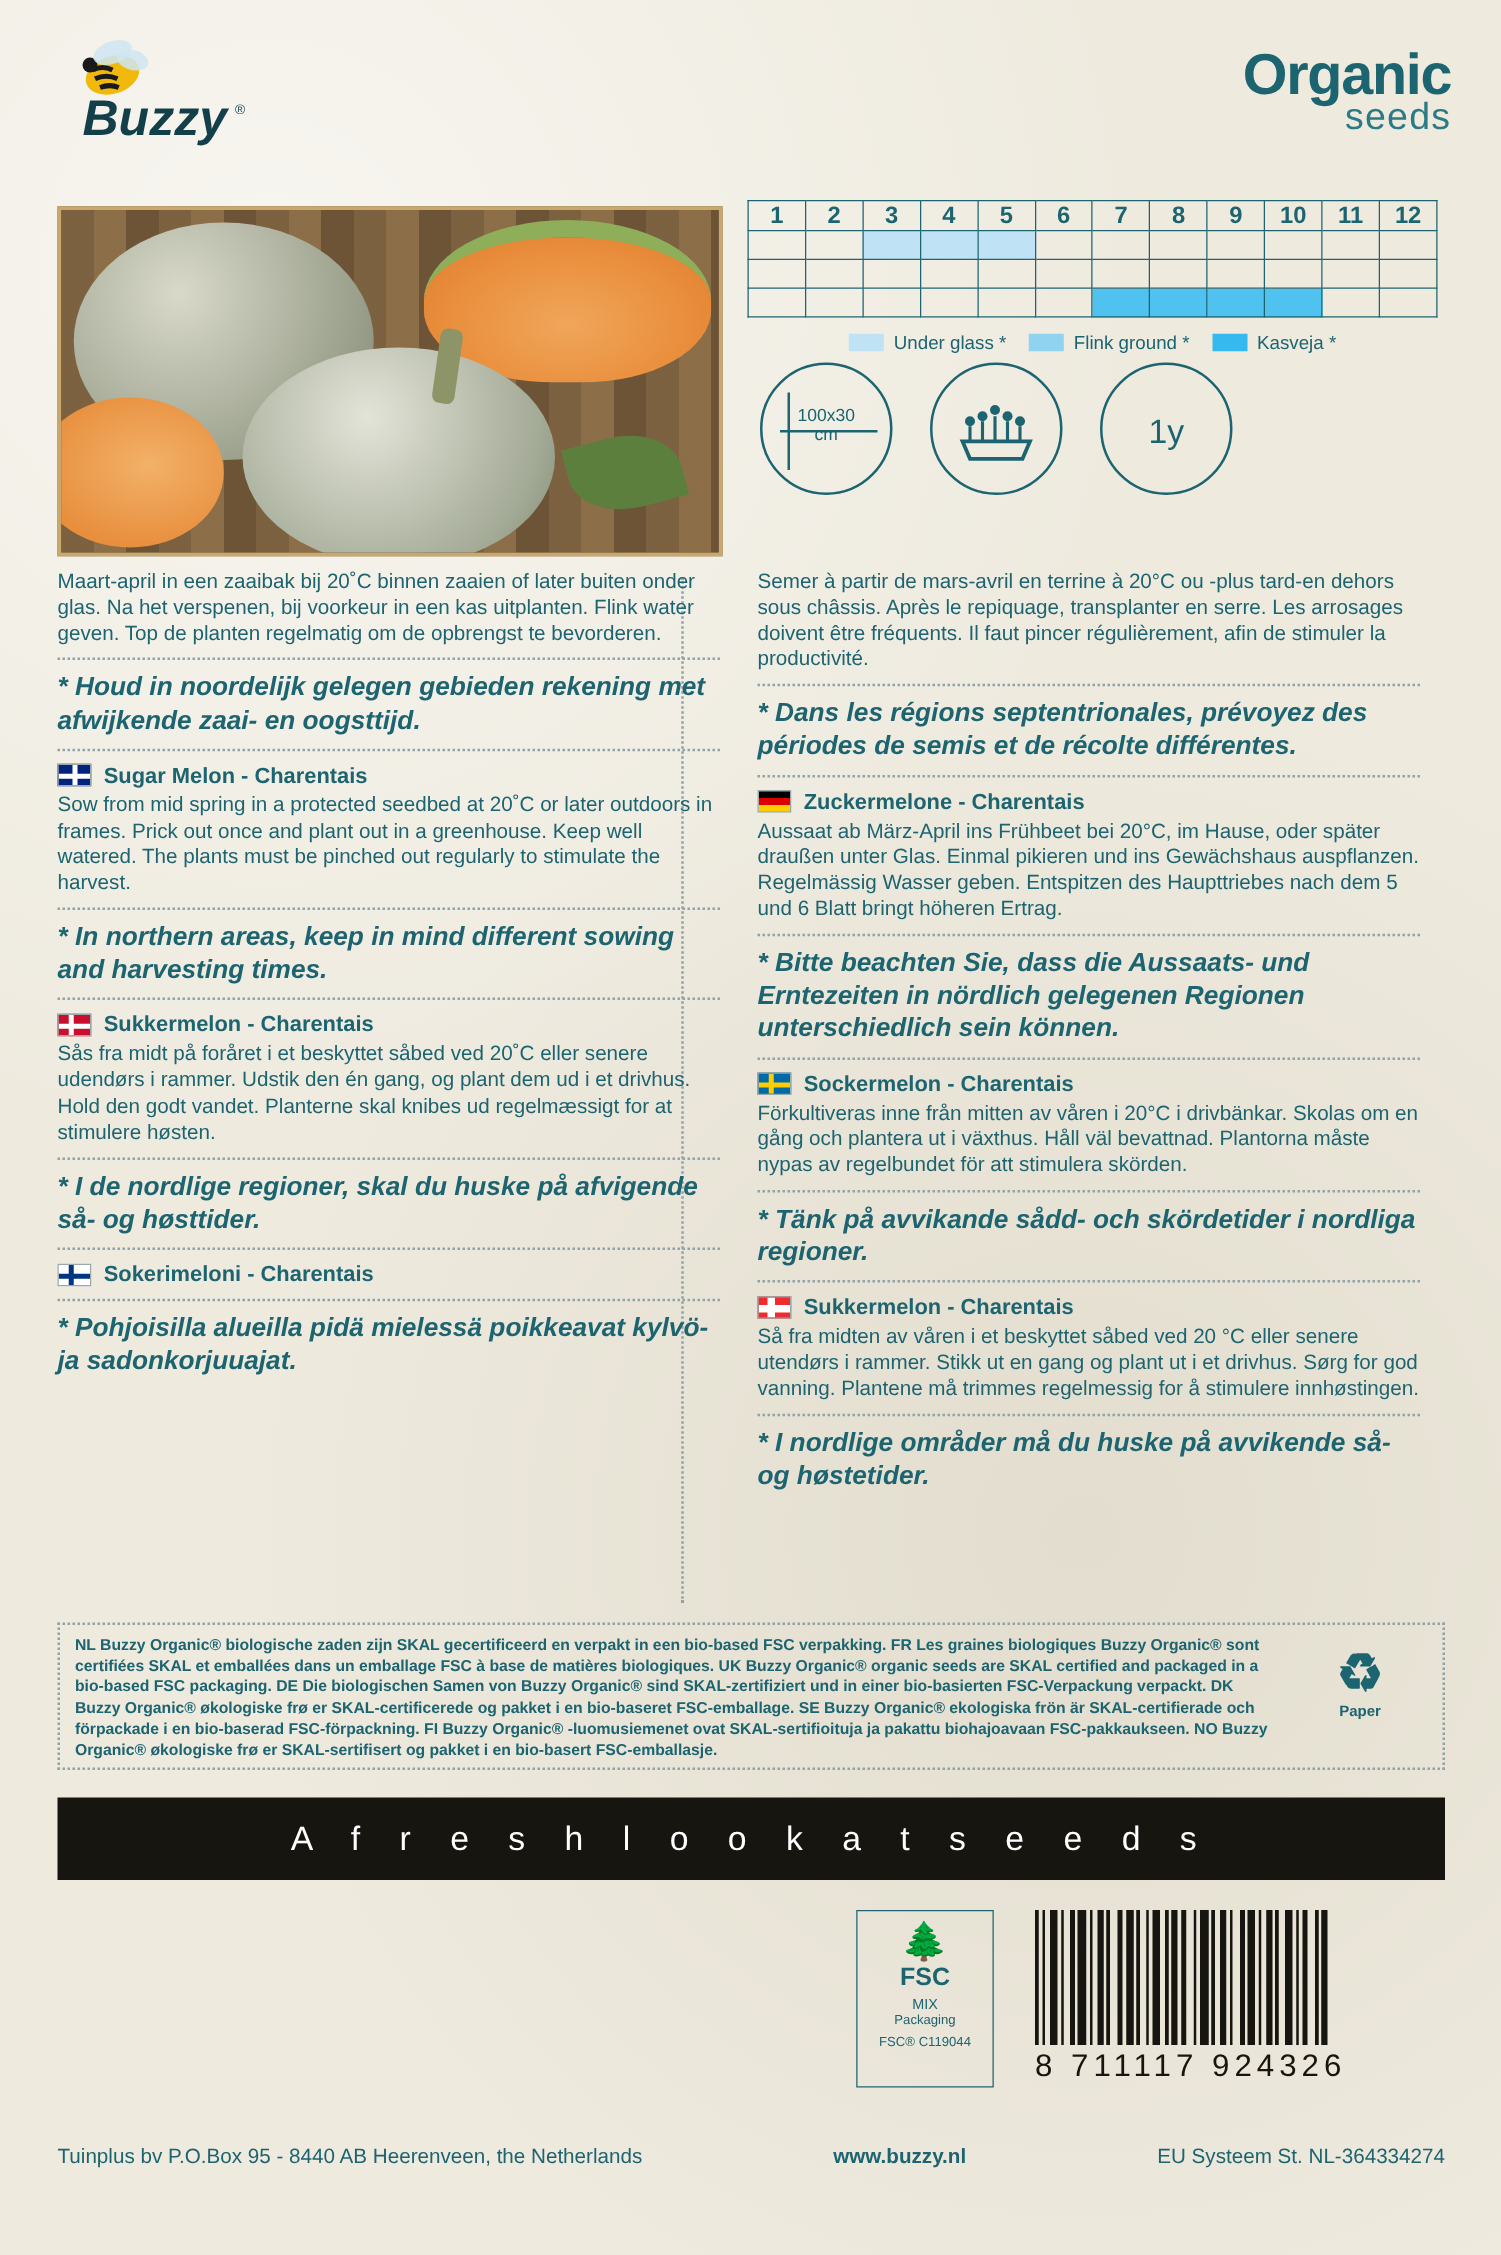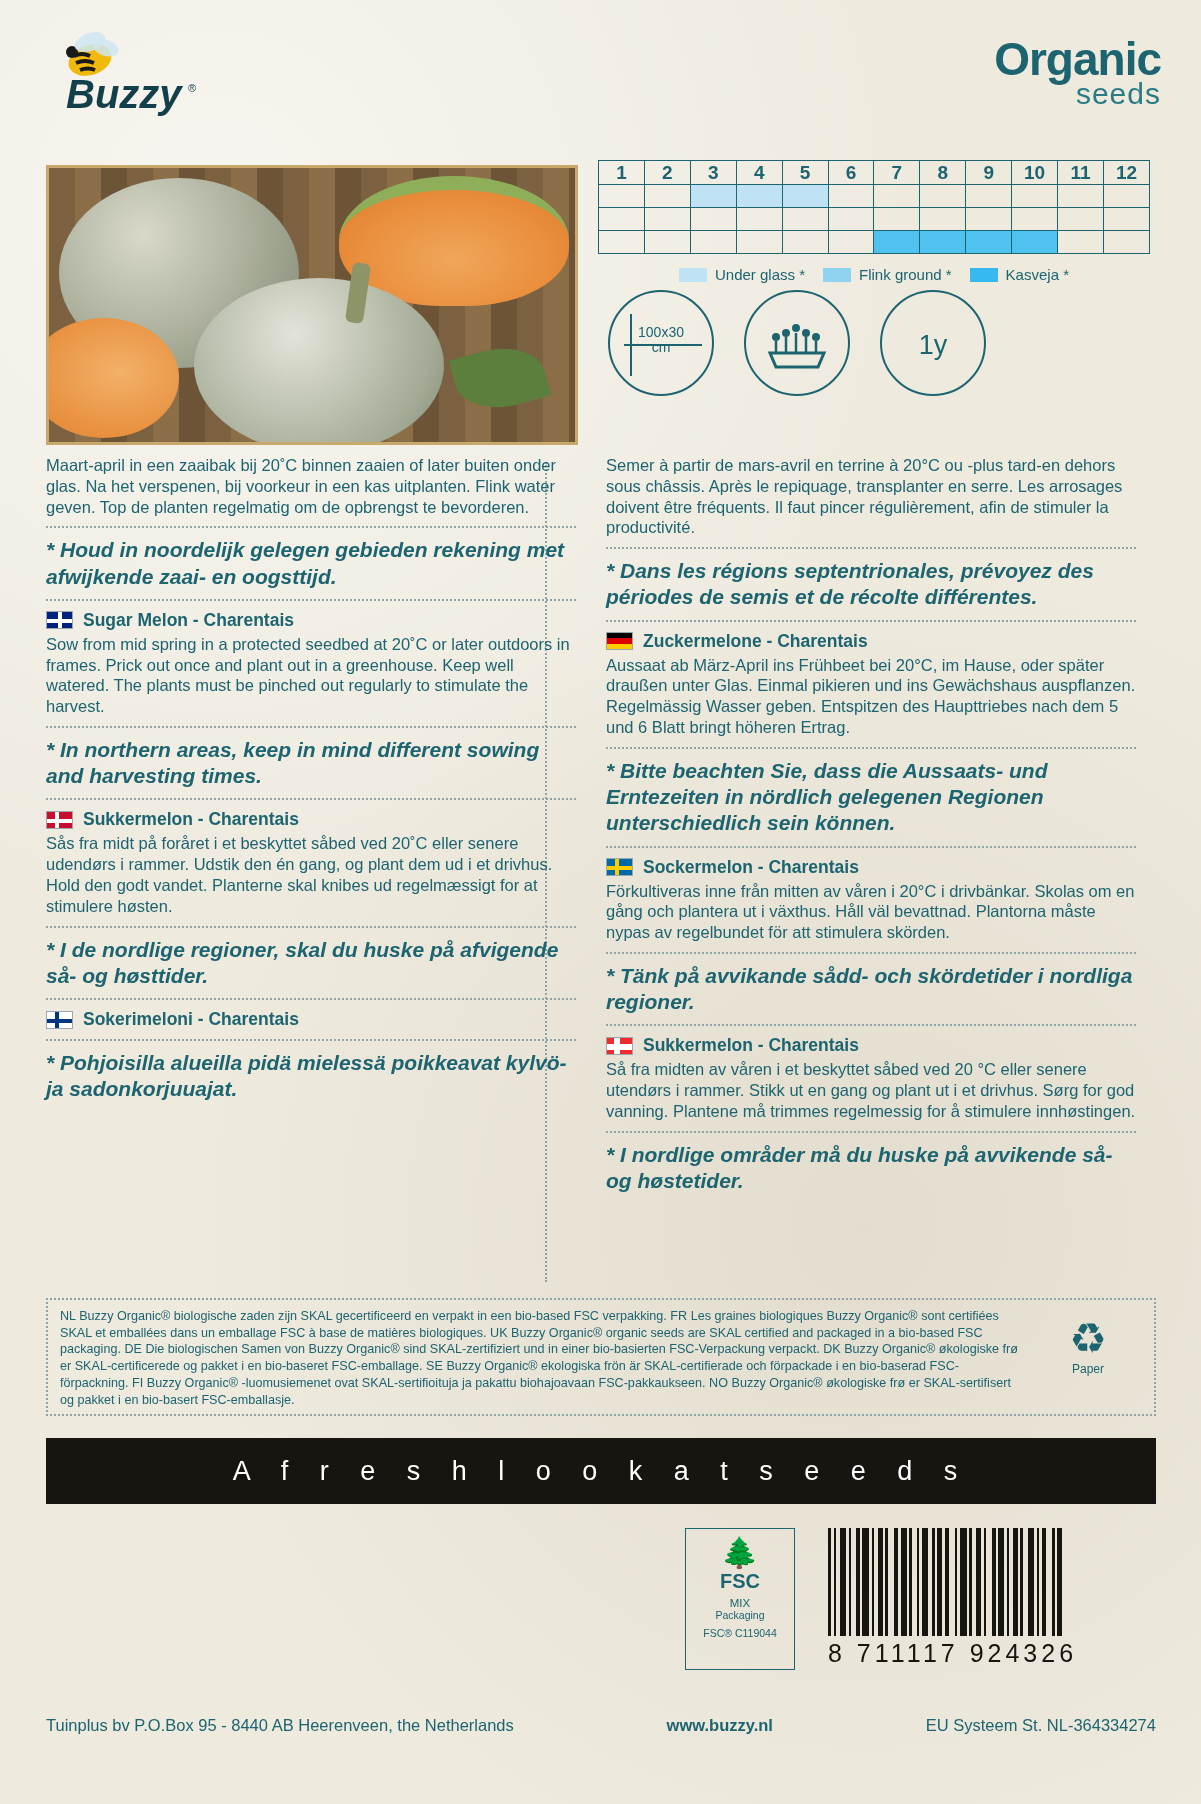--- a/index.html
+++ b/index.html
@@ -109,21 +109,21 @@
   .fl-fi { background:#fff; position:relative; overflow:hidden; }
   .fl-fi:before { content:""; position:absolute; left:0; top:7px; width:100%; height:4px; background:#003580; }
   .fl-fi:after { content:""; position:absolute; left:8px; top:0; width:4px; height:100%; background:#003580; }
   .fl-no { background:#ef2b2d; position:relative; overflow:hidden; }
   .fl-no:before { content:""; position:absolute; left:0; top:6px; width:100%; height:6px; background:#fff; }
   .fl-no:after { content:""; position:absolute; left:7px; top:0; width:6px; height:100%; background:#fff; }
 
   
   .certbox {
     position:absolute; left:46px; top:1298px; width:1110px; height:118px;
-    border:2px dotted #8fa3a8; padding:8px 12px;
+    border:2px dotted #8fa3a8; padding:8px 12px;font-weight:bold;
   }
   .certtext { font-size:12.6px; line-height:1.33; color:#1d6471; width:960px; }
   .recycle { position:absolute; right:16px; top:18px; width:100px; text-align:center; color:#1d6471;}
   .recycle .gl { font-size:42px; line-height:1; }
   .recycle .lb { font-size:12px; margin-top:2px; }
 
   
   .bar {
     position:absolute; left:46px; top:1438px; width:1110px; height:66px;
     background:#17150f; color:#fff; display:flex; align-items:center; justify-content:center;

